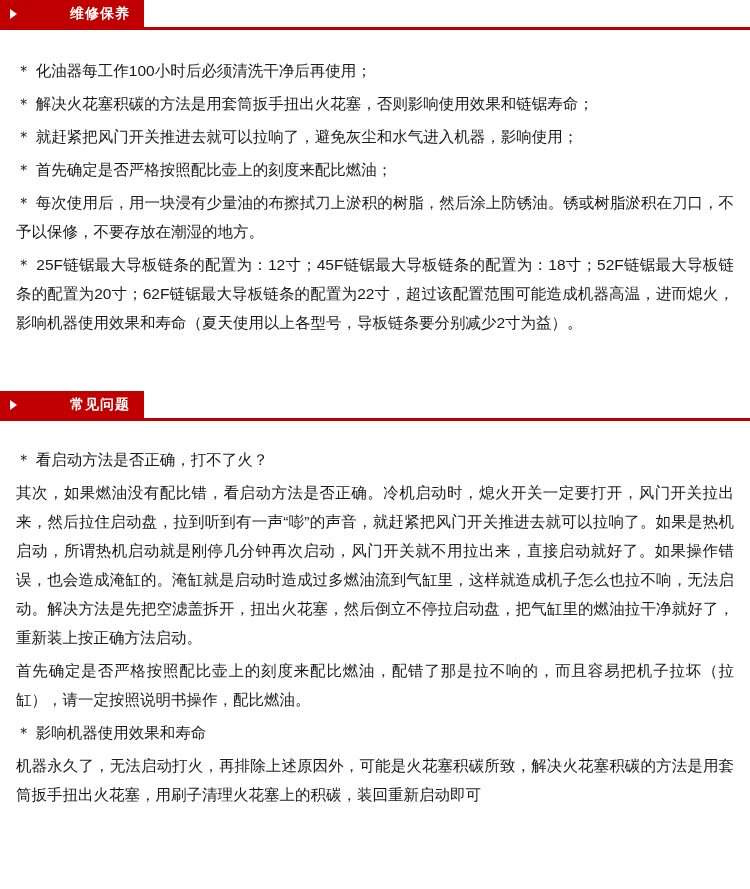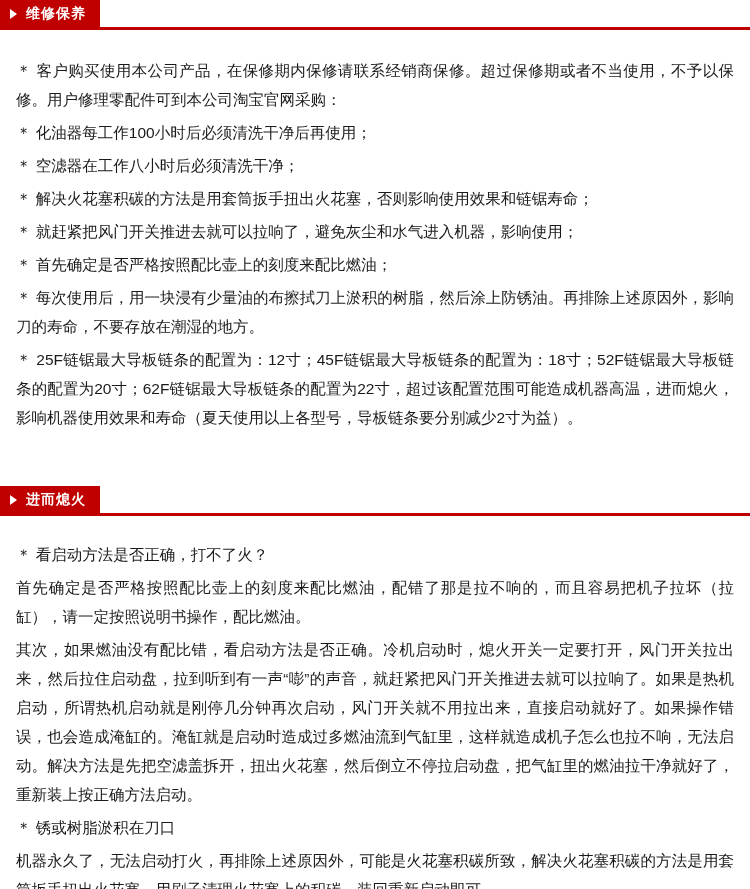--- a/index.html
+++ b/index.html
@@ -37,20 +37,21 @@
     display: inline-flex;
     align-items: center;
     height: 27px;
     background: #c00000;
     color: #ffffff;
     padding: 0 14px 0 8px;
     font-size: 14px;
     font-weight: bold;
     letter-spacing: 1px;
     box-sizing: border-box;
+    gap: 44px;
   }
   .section-header .tab .arrow-icon {
     display: inline-block;
     width: 12px;
     height: 14px;
     margin-right: 6px;
     position: relative;
   }
   .section-header .tab .arrow-icon::before {
     content: "";
@@ -94,41 +95,39 @@
 
   <div class="section-header">
     <div class="bar-line"></div>
     <div class="tab">
       <span class="arrow-icon"></span>
       <span class="tab-label">维修保养</span>
     </div>
   </div>
 
   <div class="content maint-block">
-    <p>＊ 客户购买使用本公司产品，在保修期内保修请联系经销商保修。超过保修期或者不当使用，不予以保修。用户修理零配件可到本公司淘宝官网采购：</p>
     <p>＊ 化油器每工作100小时后必须清洗干净后再使用；</p>
-    <p>＊ 空滤器在工作八小时后必须清洗干净；</p>
     <p>＊ 解决火花塞积碳的方法是用套筒扳手扭出火花塞，否则影响使用效果和链锯寿命；</p>
     <p>＊ 就赶紧把风门开关推进去就可以拉响了，避免灰尘和水气进入机器，影响使用；</p>
     <p>＊ 首先确定是否严格按照配比壶上的刻度来配比燃油；</p>
-    <p>＊ 每次使用后，用一块浸有少量油的布擦拭刀上淤积的树脂，然后涂上防锈油。再排除上述原因外，影响刀的寿命，不要存放在潮湿的地方。</p>
+    <p>＊ 每次使用后，用一块浸有少量油的布擦拭刀上淤积的树脂，然后涂上防锈油。锈或树脂淤积在刀口，不予以保修，不要存放在潮湿的地方。</p>
     <p>＊ 25F链锯最大导板链条的配置为：12寸；45F链锯最大导板链条的配置为：18寸；52F链锯最大导板链条的配置为20寸；62F链锯最大导板链条的配置为22寸，超过该配置范围可能造成机器高温，进而熄火，影响机器使用效果和寿命（夏天使用以上各型号，导板链条要分别减少2寸为益）。</p>
   </div>
 
   <div class="spacer-1"></div>
 
   <div class="section-header">
     <div class="bar-line"></div>
     <div class="tab">
       <span class="arrow-icon"></span>
-      <span class="tab-label">进而熄火</span>
+      <span class="tab-label">常见问题</span>
     </div>
   </div>
 
   <div class="content faq-block">
     <p>＊ 看启动方法是否正确，打不了火？</p>
+    <p>其次，如果燃油没有配比错，看启动方法是否正确。冷机启动时，熄火开关一定要打开，风门开关拉出来，然后拉住启动盘，拉到听到有一声“嘭”的声音，就赶紧把风门开关推进去就可以拉响了。如果是热机启动，所谓热机启动就是刚停几分钟再次启动，风门开关就不用拉出来，直接启动就好了。如果操作错误，也会造成淹缸的。淹缸就是启动时造成过多燃油流到气缸里，这样就造成机子怎么也拉不响，无法启动。解决方法是先把空滤盖拆开，扭出火花塞，然后倒立不停拉启动盘，把气缸里的燃油拉干净就好了，重新装上按正确方法启动。</p>
     <p>首先确定是否严格按照配比壶上的刻度来配比燃油，配错了那是拉不响的，而且容易把机子拉坏（拉缸），请一定按照说明书操作，配比燃油。</p>
-    <p>其次，如果燃油没有配比错，看启动方法是否正确。冷机启动时，熄火开关一定要打开，风门开关拉出来，然后拉住启动盘，拉到听到有一声“嘭”的声音，就赶紧把风门开关推进去就可以拉响了。如果是热机启动，所谓热机启动就是刚停几分钟再次启动，风门开关就不用拉出来，直接启动就好了。如果操作错误，也会造成淹缸的。淹缸就是启动时造成过多燃油流到气缸里，这样就造成机子怎么也拉不响，无法启动。解决方法是先把空滤盖拆开，扭出火花塞，然后倒立不停拉启动盘，把气缸里的燃油拉干净就好了，重新装上按正确方法启动。</p>
-    <p>＊ 锈或树脂淤积在刀口</p>
+    <p>＊ 影响机器使用效果和寿命</p>
     <p>机器永久了，无法启动打火，再排除上述原因外，可能是火花塞积碳所致，解决火花塞积碳的方法是用套筒扳手扭出火花塞，用刷子清理火花塞上的积碳，装回重新启动即可</p>
   </div>
 
 </div>
 
 </body></html>

